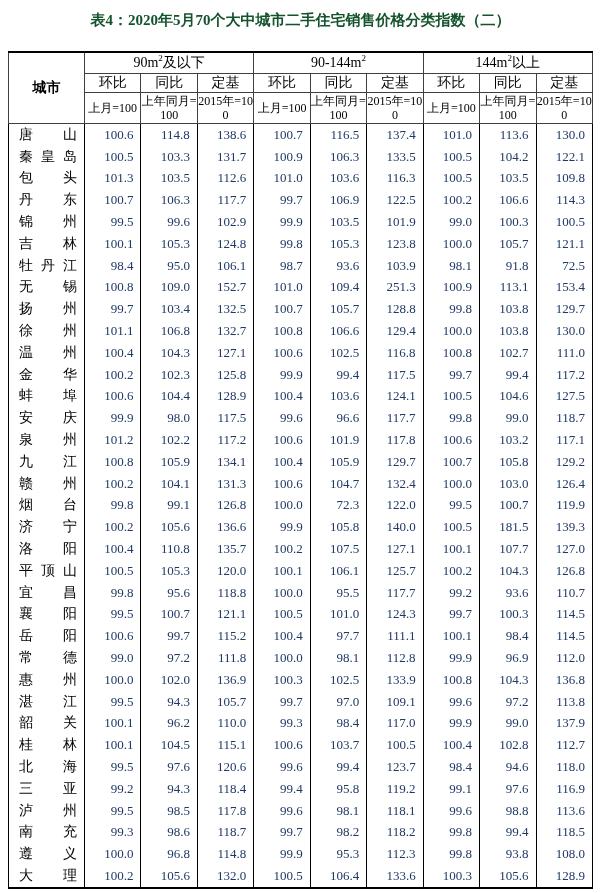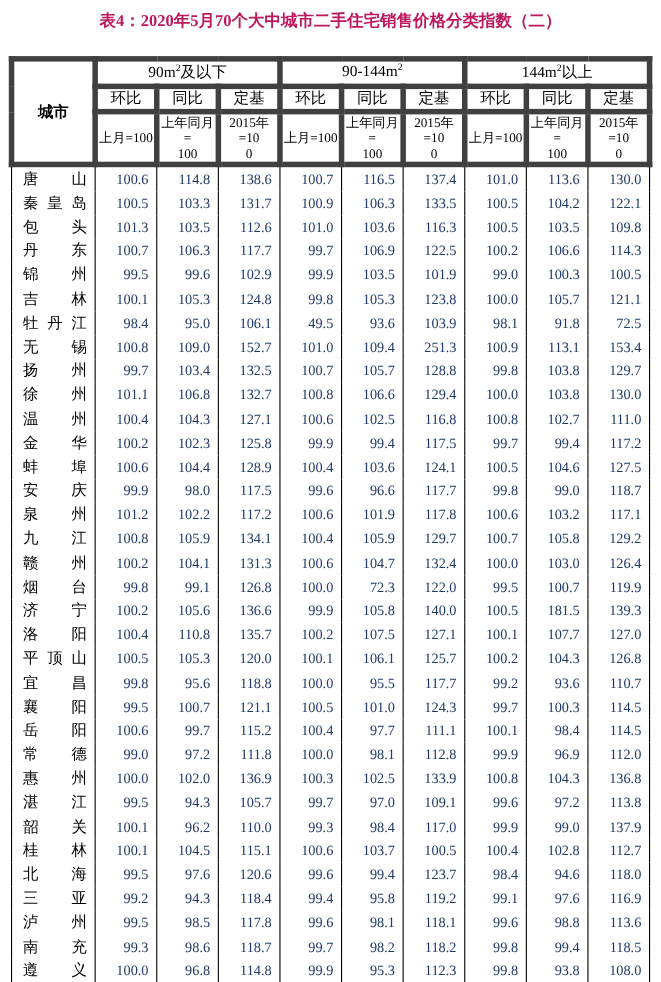--- a/index.html
+++ b/index.html
@@ -1,25 +1,25 @@
 <!DOCTYPE html>
 <html><head>
 <meta charset="utf-8">
 <style>
   html,body{margin:0;padding:0;background:#ffffff;}
   body{width:601px;height:893px;overflow:hidden;
        font-family:"Liberation Serif","DejaVu Serif",serif;color:#000;}
   .title{width:601px;text-align:center;font-size:15px;font-weight:bold;
-         padding-top:10px;height:21px;line-height:21px;color:#be185d;}
+         padding-top:10px;height:21px;line-height:21px;color:#14532d;}
   table{border-collapse:collapse;table-layout:fixed;width:585px;
         margin:20px 0 0 8px;
         border-top:2px solid #000;border-bottom:2px solid #000;
         border-left:1px solid #000;border-right:1px solid #000;}
   col.city-col{width:76px;}
-  thead th{border:5px solid #404040;font-weight:normal;padding:0;
+  thead th{border:1px solid #404040;font-weight:normal;padding:0;
            text-align:center;vertical-align:middle;background:#fff;}
   tr.r1 th{height:20px;font-size:14px;}
   tr.r2 th{height:16px;font-size:14px;}
   tr.r3 th{height:30px;font-size:12px;}
   tr.r3 th span{display:block;line-height:1.2;}
   th sup{font-size:9px;vertical-align:super;line-height:0;}
   th.city-h{font-size:14px;font-weight:bold;}
   tbody td{border-left:1px solid #000;border-right:1px solid #000;
            border-top:none;border-bottom:none;height:21.8px;padding:0;
            vertical-align:middle;}
@@ -211,21 +211,21 @@
         <td class="city">
           <div class="city-name">
             <span>牡</span>
             <span>丹</span>
             <span>江</span>
           </div>
         </td>
         <td class="num">98.4</td>
         <td class="num">95.0</td>
         <td class="num">106.1</td>
-        <td class="num">49.5</td>
+        <td class="num">98.7</td>
         <td class="num">93.6</td>
         <td class="num">103.9</td>
         <td class="num">98.1</td>
         <td class="num">91.8</td>
         <td class="num">72.5</td>
       </tr>
       <tr>
         <td class="city">
           <div class="city-name">
             <span>无</span>

